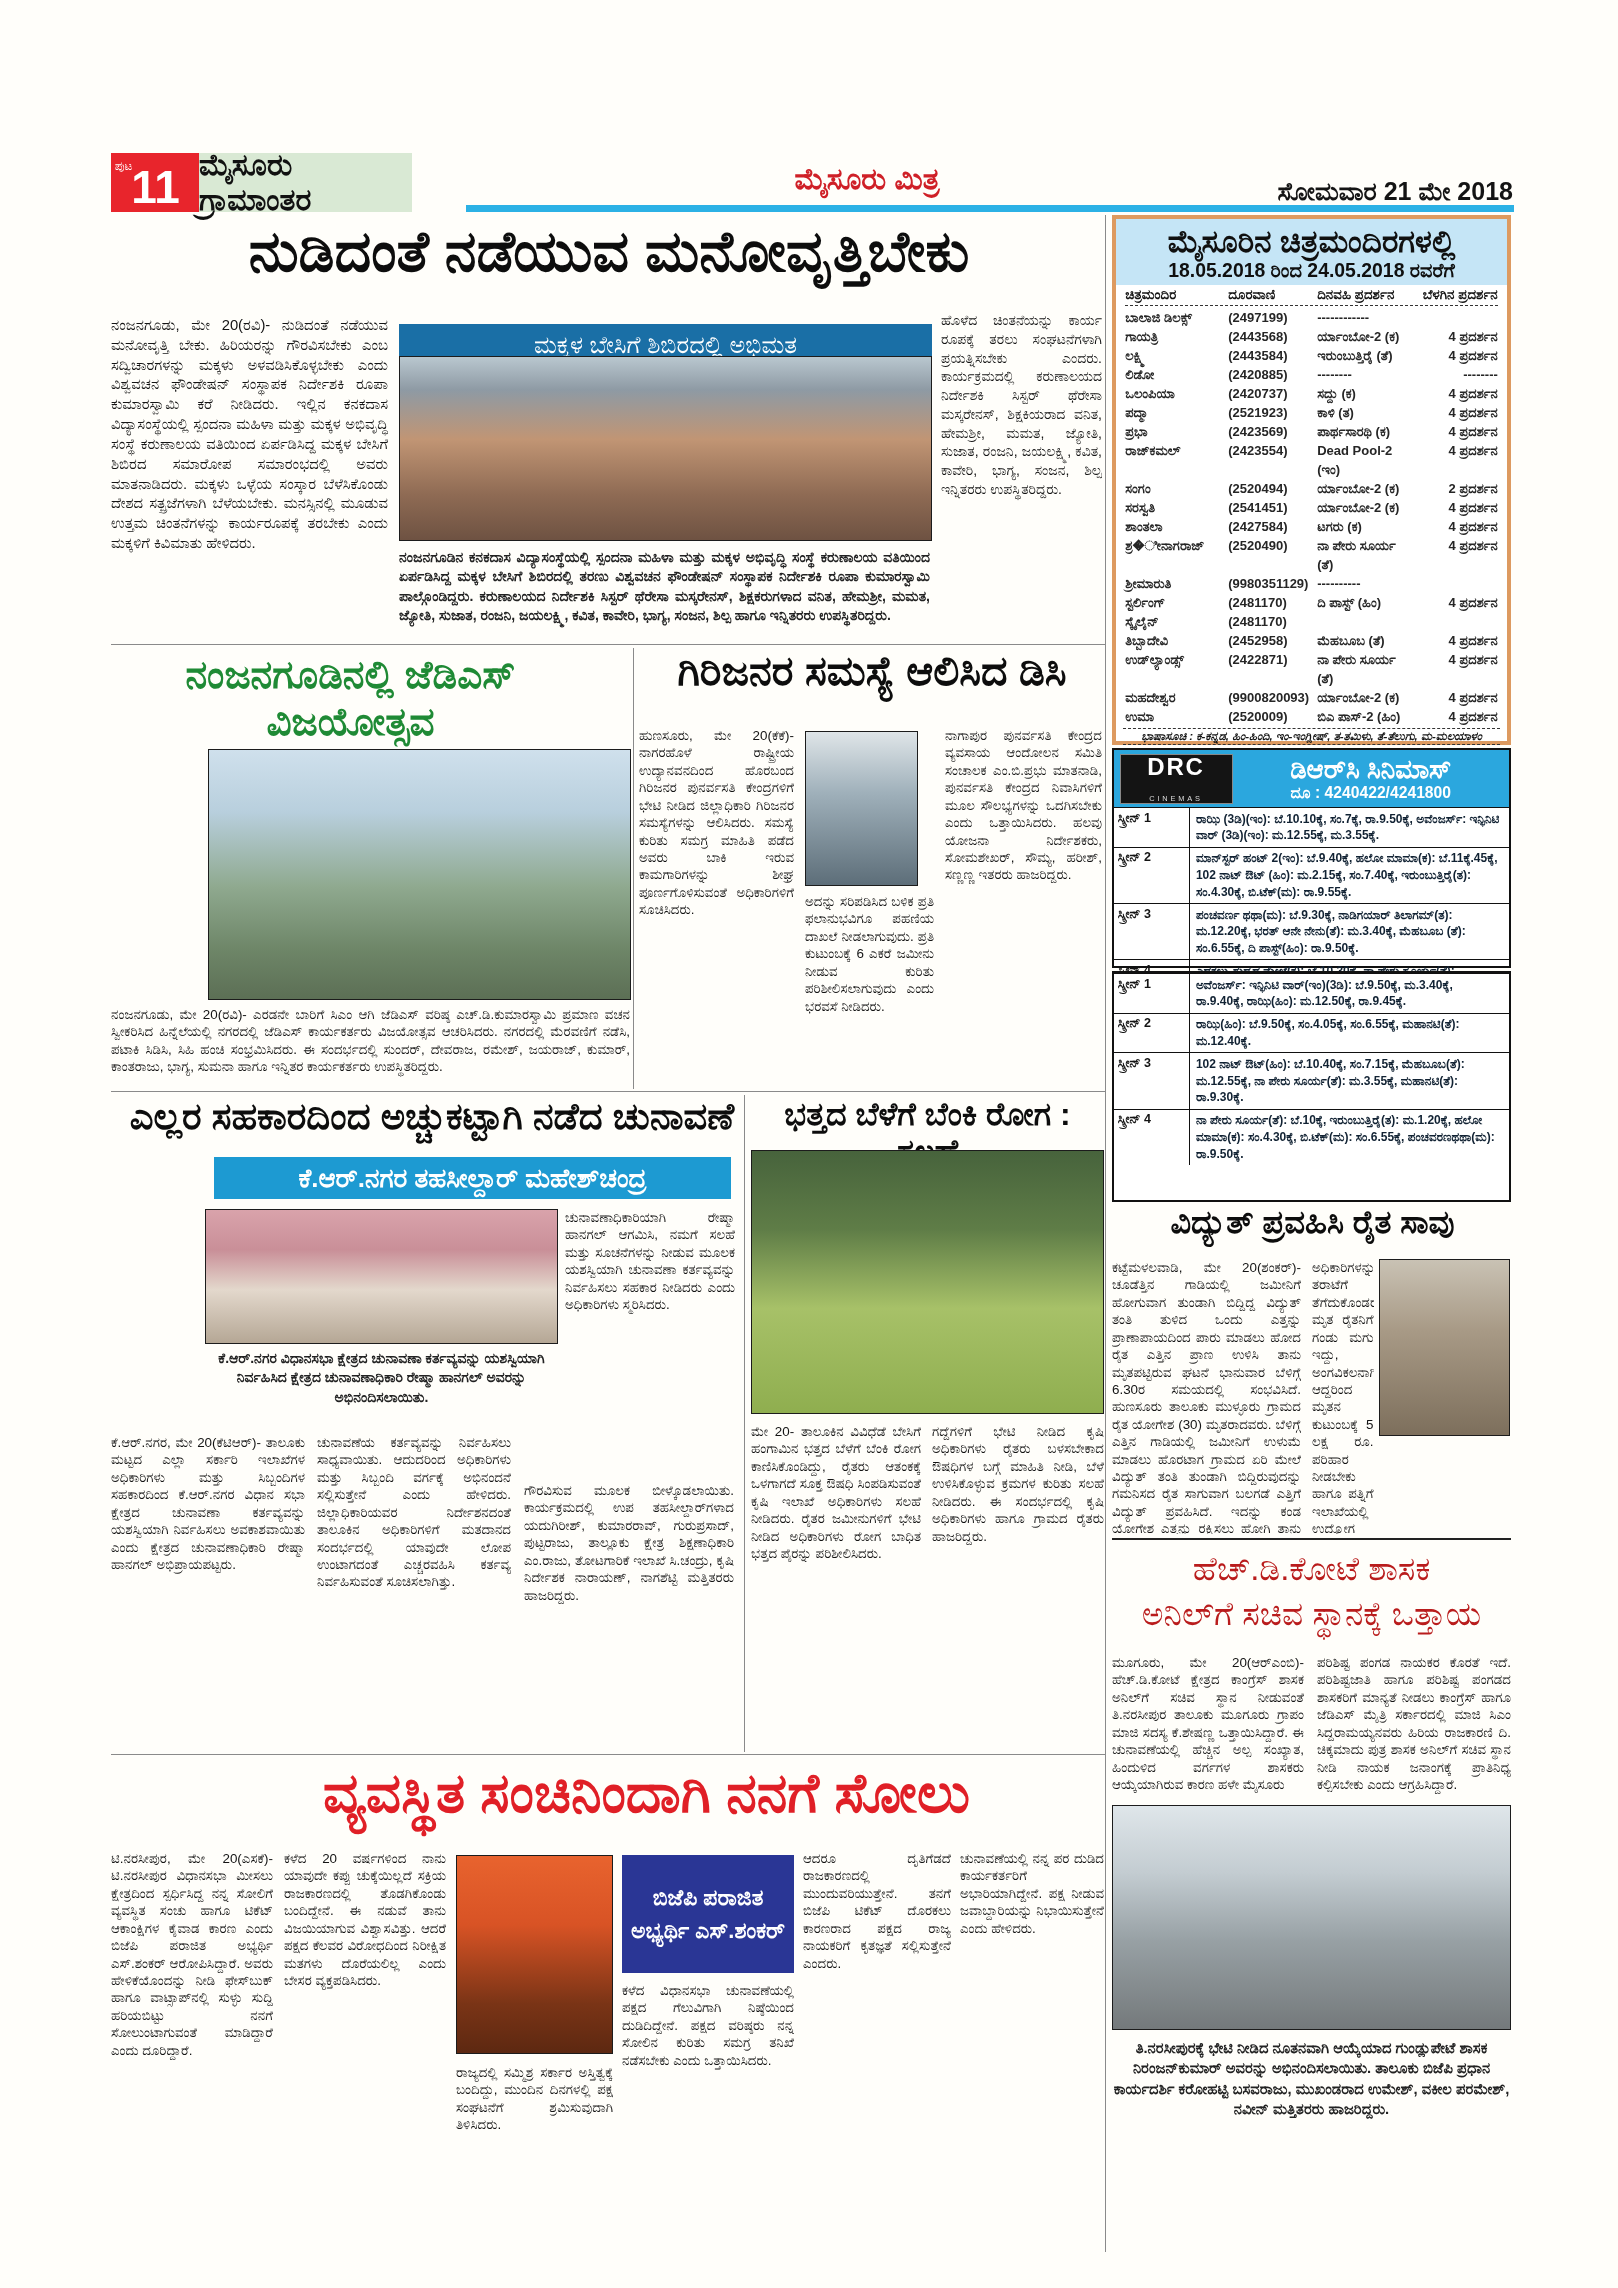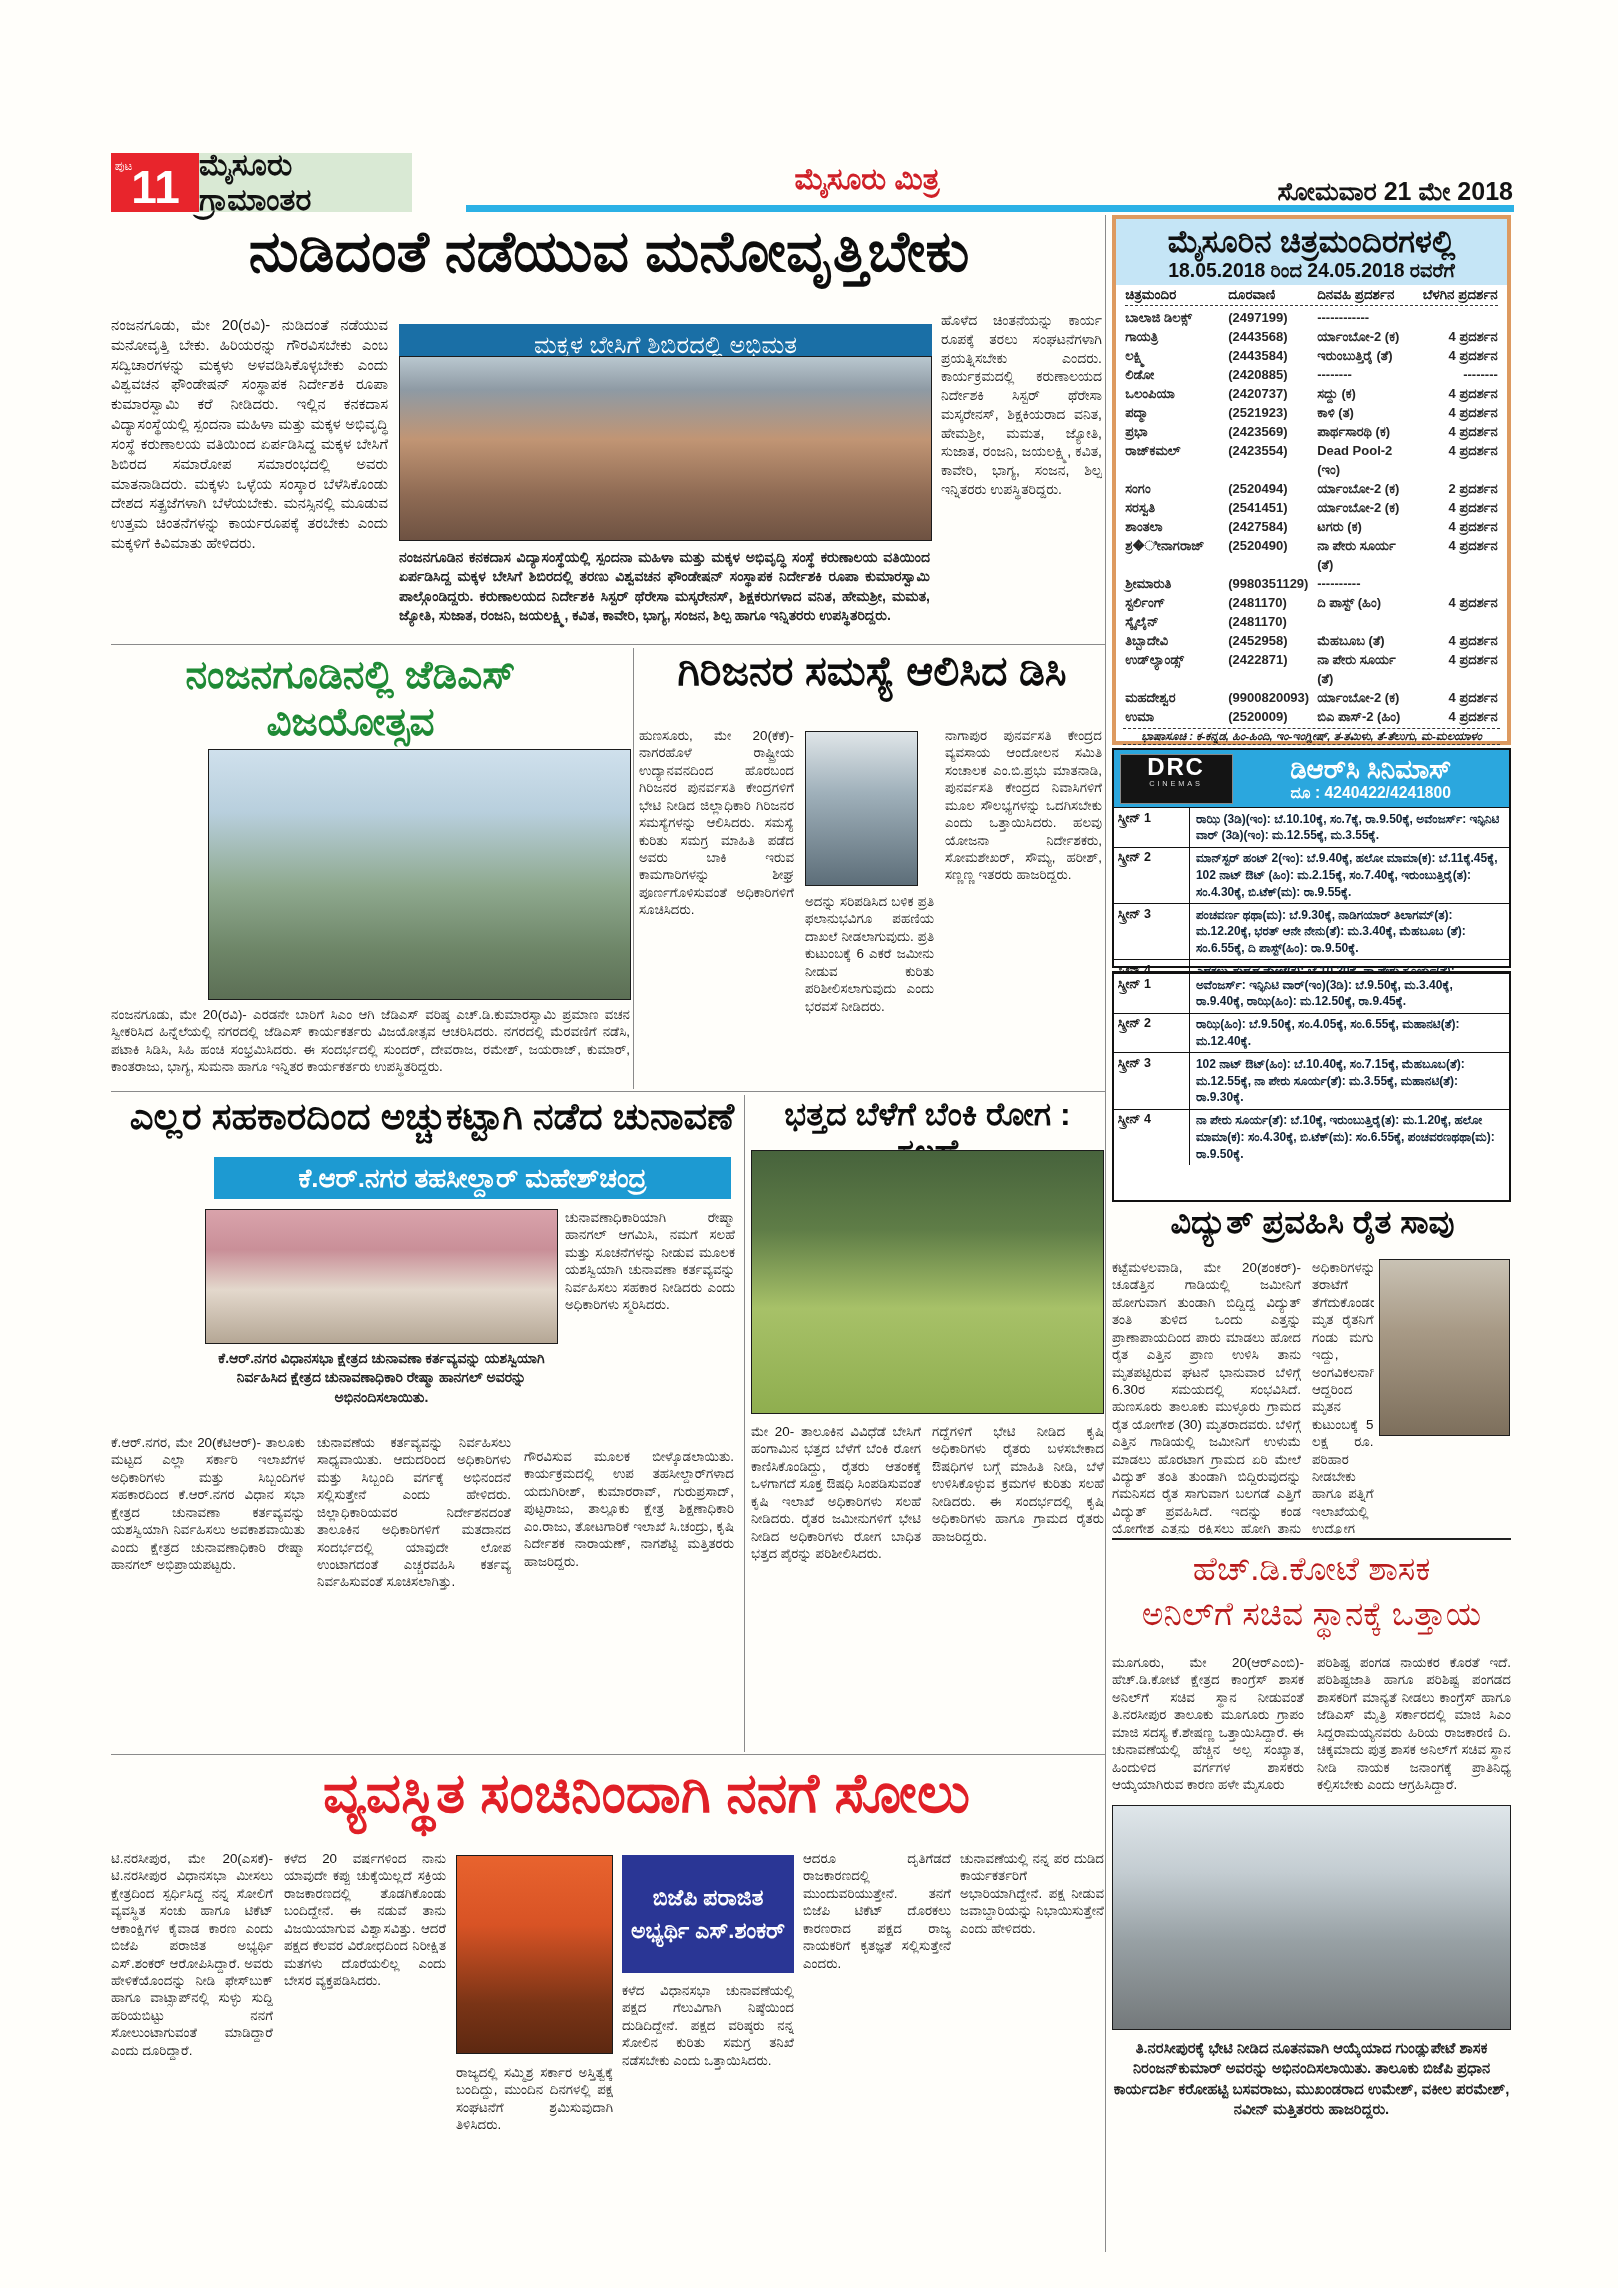--- a/index.html
+++ b/index.html
@@ -51,21 +51,21 @@
   .crow{font-size:13px;font-weight:700;line-height:19px;color:#262626;}
   .c0{width:103px;} .c1{width:89px;} .c2{flex:1;} .c3{width:85px;text-align:right;}
   .cfoot1{margin:2.8px 7.4px 0;border-top:1.8px dashed #333;border-bottom:1.8px dashed #333;
           font-size:11.5px;font-weight:700;font-style:italic;text-align:center;padding:0.9px 0;}
   .cfoot2{font-size:11.5px;font-weight:700;text-align:center;padding:1.8px 7.4px;line-height:1.3;}
 
   
   .thbox{border:2.8px solid #111;background:#fff;}
   .drchead{background:#2ba7de;display:flex;align-items:center;height:57px;}
   .drclogo{width:111px;height:48px;margin-left:5.5px;background:#141414;color:#fff;
-           display:flex;flex-direction:column;align-items:center;justify-content:flex-start;border:1.8px solid #888;}
+           display:flex;flex-direction:column;align-items:center;justify-content:space-between;border:1.8px solid #888;}
   .drclogo .a{font-size:24px;font-weight:700;letter-spacing:1.8px;line-height:1;}
   .drclogo .b{font-size:7.4px;letter-spacing:2.8px;color:#ddd;}
   .drctitle{flex:1;text-align:center;color:#fff;}
   .drctitle .a{font-size:26px;font-weight:700;line-height:1.1;}
   .drctitle .b{font-size:15.7px;font-weight:700;}
   .inoxhead{background:#edf2e4;display:flex;align-items:center;height:57px;}
   .inoxlogo{width:138px;height:50px;margin-left:3.7px;background:#fff;display:flex;
             flex-direction:column;align-items:center;justify-content:center;}
   .inoxlogo .a{font-size:28px;font-weight:700;color:#16469d;letter-spacing:2.8px;line-height:1;}
   .inoxlogo .o{color:#e87f1e;}
@@ -115,21 +115,21 @@
   <div class="abs bt-sm just" style="left:805px;top:893px;width:129px;height:196px;">ಅದನ್ನು ಸರಿಪಡಿಸಿದ ಬಳಿಕ ಪ್ರತಿ ಫಲಾನುಭವಿಗೂ ಪಹಣಿಯ ದಾಖಲೆ ನೀಡಲಾಗುವುದು. ಪ್ರತಿ ಕುಟುಂಬಕ್ಕೆ 6 ಎಕರೆ ಜಮೀನು ನೀಡುವ ಕುರಿತು ಪರಿಶೀಲಿಸಲಾಗುವುದು ಎಂದು ಭರವಸೆ ನೀಡಿದರು.</div>
   <div class="abs bt-sm just" style="left:945px;top:727px;width:157px;height:362px;">ನಾಗಾಪುರ ಪುನರ್ವಸತಿ ಕೇಂದ್ರದ ವ್ಯವಸಾಯ ಆಂದೋಲನ ಸಮಿತಿ ಸಂಚಾಲಕ ಎಂ.ಬಿ.ಪ್ರಭು ಮಾತನಾಡಿ, ಪುನರ್ವಸತಿ ಕೇಂದ್ರದ ನಿವಾಸಿಗಳಿಗೆ ಮೂಲ ಸೌಲಭ್ಯಗಳನ್ನು ಒದಗಿಸಬೇಕು ಎಂದು ಒತ್ತಾಯಿಸಿದರು. ಹಲವು ಯೋಜನಾ ನಿರ್ದೇಶಕರು, ಸೋಮಶೇಖರ್, ಸೌಮ್ಯ, ಹರೀಶ್, ಸಣ್ಣಣ್ಣ ಇತರರು ಹಾಜರಿದ್ದರು.</div>
 
   <div class="abs h-black40" style="left:118px;top:1096px;width:628px;height:54px;">ಎಲ್ಲರ ಸಹಕಾರದಿಂದ ಅಚ್ಚುಕಟ್ಟಾಗಿ ನಡೆದ ಚುನಾವಣೆ</div>
   <div class="abs subhead-blue" style="left:214px;top:1157px;width:517px;height:42px;">ಕೆ.ಆರ್.ನಗರ ತಹಸೀಲ್ದಾರ್ ಮಹೇಶ್‌ಚಂದ್ರ</div>
   <div class="abs photo" style="left:205px;top:1209px;width:353px;height:135px;background:linear-gradient(180deg,#d9a3ab 0%,#c98f98 30%,#e3d8cc 60%,#b5a795 100%);"></div>
   <div class="abs bt-sm just" style="left:565px;top:1209px;width:170px;height:218px;">ಚುನಾವಣಾಧಿಕಾರಿಯಾಗಿ ರೇಷ್ಮಾ ಹಾನಗಲ್ ಆಗಮಿಸಿ, ನಮಗೆ ಸಲಹೆ ಮತ್ತು ಸೂಚನೆಗಳನ್ನು ನೀಡುವ ಮೂಲಕ ಯಶಸ್ವಿಯಾಗಿ ಚುನಾವಣಾ ಕರ್ತವ್ಯವನ್ನು ನಿರ್ವಹಿಸಲು ಸಹಕಾರ ನೀಡಿದರು ಎಂದು ಅಧಿಕಾರಿಗಳು ಸ್ಮರಿಸಿದರು.</div>
   <div class="abs capt center" style="left:205px;top:1349px;width:353px;height:79px;">ಕೆ.ಆರ್.ನಗರ ವಿಧಾನಸಭಾ ಕ್ಷೇತ್ರದ ಚುನಾವಣಾ ಕರ್ತವ್ಯವನ್ನು ಯಶಸ್ವಿಯಾಗಿ ನಿರ್ವಹಿಸಿದ ಕ್ಷೇತ್ರದ ಚುನಾವಣಾಧಿಕಾರಿ ರೇಷ್ಮಾ ಹಾನಗಲ್ ಅವರನ್ನು ಅಭಿನಂದಿಸಲಾಯಿತು.</div>
   <div class="abs bt-sm just" style="left:111px;top:1434px;width:194px;height:317px;">ಕೆ.ಆರ್.ನಗರ, ಮೇ 20(ಕೆಟಿಆರ್)- ತಾಲೂಕು ಮಟ್ಟದ ಎಲ್ಲಾ ಸರ್ಕಾರಿ ಇಲಾಖೆಗಳ ಅಧಿಕಾರಿಗಳು ಮತ್ತು ಸಿಬ್ಬಂದಿಗಳ ಸಹಕಾರದಿಂದ ಕೆ.ಆರ್.ನಗರ ವಿಧಾನ ಸಭಾ ಕ್ಷೇತ್ರದ ಚುನಾವಣಾ ಕರ್ತವ್ಯವನ್ನು ಯಶಸ್ವಿಯಾಗಿ ನಿರ್ವಹಿಸಲು ಅವಕಾಶವಾಯಿತು ಎಂದು ಕ್ಷೇತ್ರದ ಚುನಾವಣಾಧಿಕಾರಿ ರೇಷ್ಮಾ ಹಾನಗಲ್ ಅಭಿಪ್ರಾಯಪಟ್ಟರು.</div>
   <div class="abs bt-sm just" style="left:317px;top:1434px;width:194px;height:317px;">ಚುನಾವಣೆಯ ಕರ್ತವ್ಯವನ್ನು ನಿರ್ವಹಿಸಲು ಸಾಧ್ಯವಾಯಿತು. ಆದುದರಿಂದ ಅಧಿಕಾರಿಗಳು ಮತ್ತು ಸಿಬ್ಬಂದಿ ವರ್ಗಕ್ಕೆ ಅಭಿನಂದನೆ ಸಲ್ಲಿಸುತ್ತೇನೆ ಎಂದು ಹೇಳಿದರು. ಜಿಲ್ಲಾಧಿಕಾರಿಯವರ ನಿರ್ದೇಶನದಂತೆ ತಾಲೂಕಿನ ಅಧಿಕಾರಿಗಳಿಗೆ ಮತದಾನದ ಸಂದರ್ಭದಲ್ಲಿ ಯಾವುದೇ ಲೋಪ ಉಂಟಾಗದಂತೆ ಎಚ್ಚರವಹಿಸಿ ಕರ್ತವ್ಯ ನಿರ್ವಹಿಸುವಂತೆ ಸೂಚಿಸಲಾಗಿತ್ತು.</div>
-  <div class="abs bt-sm just" style="left:524px;top:1448px;width:210px;height:317px;">ಗೌರವಿಸುವ ಮೂಲಕ ಬೀಳ್ಕೊಡಲಾಯಿತು. ಕಾರ್ಯಕ್ರಮದಲ್ಲಿ ಉಪ ತಹಸೀಲ್ದಾರ್‌ಗಳಾದ ಯದುಗಿರೀಶ್, ಕುಮಾರರಾವ್, ಗುರುಪ್ರಸಾದ್, ಪುಟ್ಟರಾಜು, ತಾಲ್ಲೂಕು ಕ್ಷೇತ್ರ ಶಿಕ್ಷಣಾಧಿಕಾರಿ ಎಂ.ರಾಜು, ತೋಟಗಾರಿಕೆ ಇಲಾಖೆ ಸಿ.ಚಂದ್ರು, ಕೃಷಿ ನಿರ್ದೇಶಕ ನಾರಾಯಣ್, ನಾಗಶೆಟ್ಟಿ ಮತ್ತಿತರರು ಹಾಜರಿದ್ದರು.</div>
+  <div class="abs bt-sm just" style="left:524px;top:1482px;width:210px;height:317px;">ಗೌರವಿಸುವ ಮೂಲಕ ಬೀಳ್ಕೊಡಲಾಯಿತು. ಕಾರ್ಯಕ್ರಮದಲ್ಲಿ ಉಪ ತಹಸೀಲ್ದಾರ್‌ಗಳಾದ ಯದುಗಿರೀಶ್, ಕುಮಾರರಾವ್, ಗುರುಪ್ರಸಾದ್, ಪುಟ್ಟರಾಜು, ತಾಲ್ಲೂಕು ಕ್ಷೇತ್ರ ಶಿಕ್ಷಣಾಧಿಕಾರಿ ಎಂ.ರಾಜು, ತೋಟಗಾರಿಕೆ ಇಲಾಖೆ ಸಿ.ಚಂದ್ರು, ಕೃಷಿ ನಿರ್ದೇಶಕ ನಾರಾಯಣ್, ನಾಗಶೆಟ್ಟಿ ಮತ್ತಿತರರು ಹಾಜರಿದ್ದರು.</div>
 
   <div class="abs h-black36" style="left:751px;top:1096px;width:353px;height:52px;">ಭತ್ತದ ಬೆಳೆಗೆ ಬೆಂಕಿ ರೋಗ : ಸಲಹೆ</div>
   <div class="abs photo" style="left:751px;top:1150px;width:353px;height:264px;background:linear-gradient(180deg,#47633c 0%,#5f7d47 30%,#a7c168 60%,#8fae4f 100%);"></div>
   <div class="abs bt-sm just" style="left:751px;top:1423px;width:170px;height:329px;">ಮೇ 20- ತಾಲೂಕಿನ ವಿವಿಧೆಡೆ ಬೇಸಿಗೆ ಹಂಗಾಮಿನ ಭತ್ತದ ಬೆಳೆಗೆ ಬೆಂಕಿ ರೋಗ ಕಾಣಿಸಿಕೊಂಡಿದ್ದು, ರೈತರು ಆತಂಕಕ್ಕೆ ಒಳಗಾಗದೆ ಸೂಕ್ತ ಔಷಧಿ ಸಿಂಪಡಿಸುವಂತೆ ಕೃಷಿ ಇಲಾಖೆ ಅಧಿಕಾರಿಗಳು ಸಲಹೆ ನೀಡಿದರು. ರೈತರ ಜಮೀನುಗಳಿಗೆ ಭೇಟಿ ನೀಡಿದ ಅಧಿಕಾರಿಗಳು ರೋಗ ಬಾಧಿತ ಭತ್ತದ ಪೈರನ್ನು ಪರಿಶೀಲಿಸಿದರು.</div>
   <div class="abs bt-sm just" style="left:932px;top:1423px;width:172px;height:329px;">ಗದ್ದೆಗಳಿಗೆ ಭೇಟಿ ನೀಡಿದ ಕೃಷಿ ಅಧಿಕಾರಿಗಳು ರೈತರು ಬಳಸಬೇಕಾದ ಔಷಧಿಗಳ ಬಗ್ಗೆ ಮಾಹಿತಿ ನೀಡಿ, ಬೆಳೆ ಉಳಿಸಿಕೊಳ್ಳುವ ಕ್ರಮಗಳ ಕುರಿತು ಸಲಹೆ ನೀಡಿದರು. ಈ ಸಂದರ್ಭದಲ್ಲಿ ಕೃಷಿ ಅಧಿಕಾರಿಗಳು ಹಾಗೂ ಗ್ರಾಮದ ರೈತರು ಹಾಜರಿದ್ದರು.</div>
 
   <div class="abs cinebox" style="left:1112px;top:215px;width:399px;height:530px;">
     <div class="cinehead">
       <div class="t">ಮೈಸೂರಿನ ಚಿತ್ರಮಂದಿರಗಳಲ್ಲಿ</div>
       <div class="s">18.05.2018 ರಿಂದ 24.05.2018 ರವರೆಗೆ</div>

